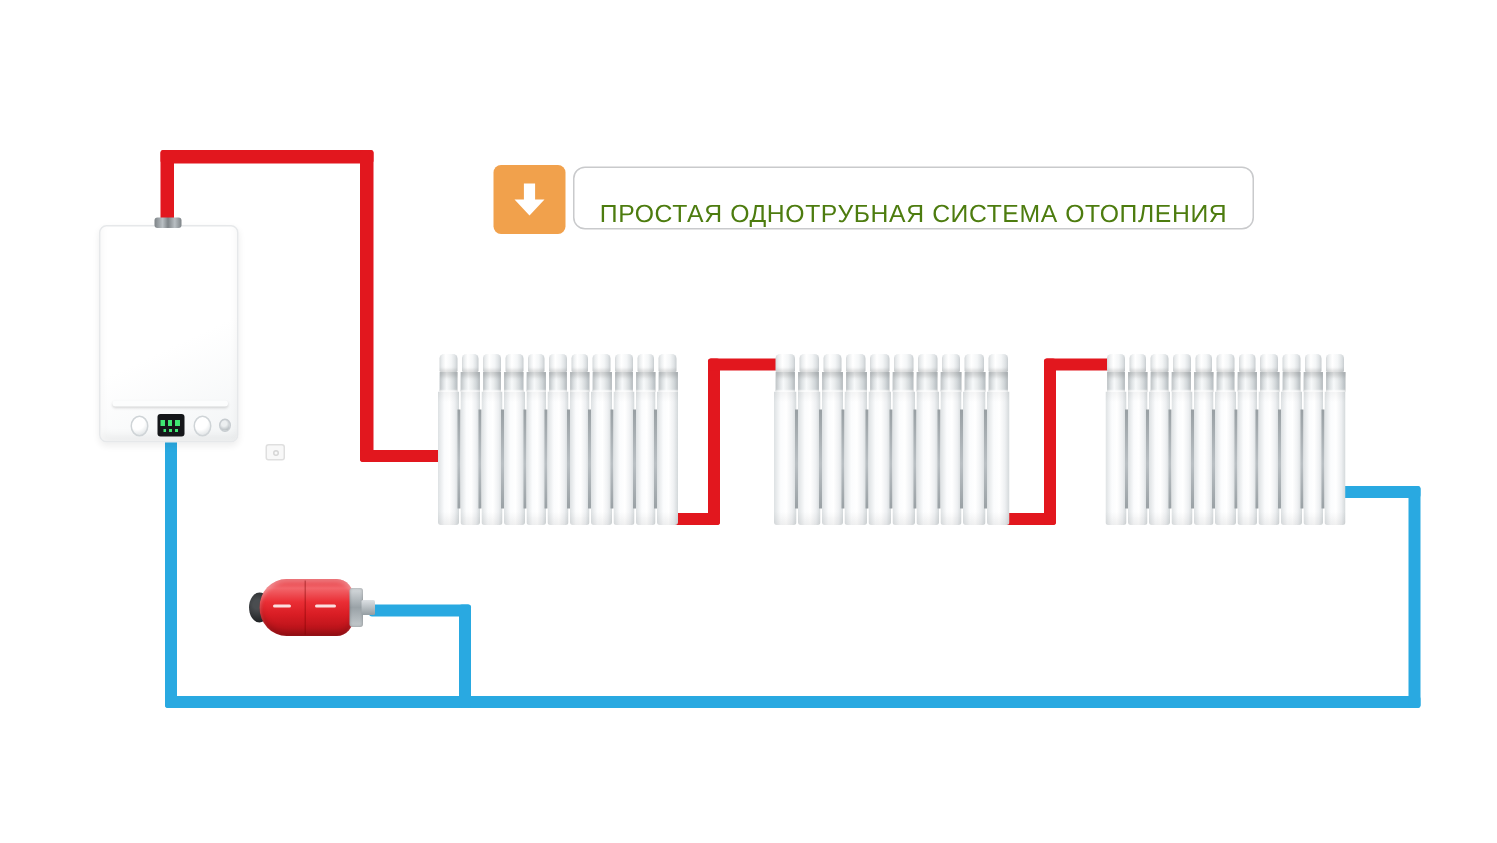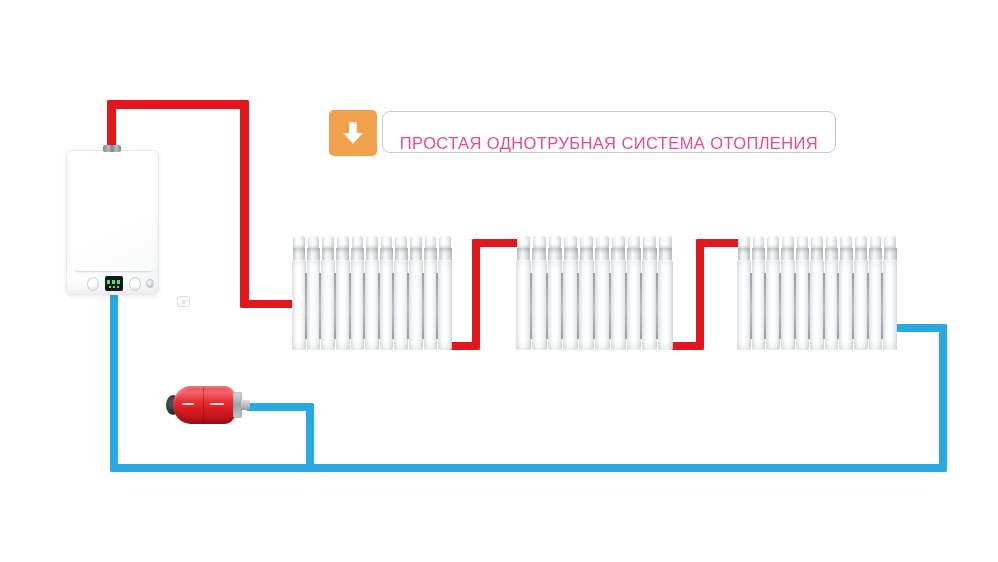--- a/index.html
+++ b/index.html
@@ -15,21 +15,21 @@
     position:absolute; left:329px; top:110px; width:48px; height:46px;
     background:#F1A14C; border-radius:5px;
     display:flex; align-items:center; justify-content:center;
   }
   .banner-box {
     position:absolute; left:382px; top:111px; width:454px; height:42px;
     background:#ffffff; border:1px solid #C9CACC; border-radius:8px;
     display:flex; align-items:center; justify-content:center;
   }
   .banner-title {
-    color:#ec4899; font-size:16.5px; letter-spacing:0.4px; white-space:nowrap;margin-top:23px;
+    color:#4d7c0f; font-size:16.5px; letter-spacing:0.4px; white-space:nowrap;margin-top:23px;
   }
 
   
   .pipe { position:absolute; z-index:1; border-radius:2px; }
   .pipe-red  { background:#E2171E; }
   .pipe-blue { background:#29A9E1; }
   .r1 {left:107px; top:100px; width:9px;  height:52px;}
   .r2 {left:107px; top:100px; width:142px;height:9px;}
   .r3 {left:240px; top:100px; width:9px;  height:208px;}
   .r4 {left:240px; top:300px; width:54px; height:8px;}

